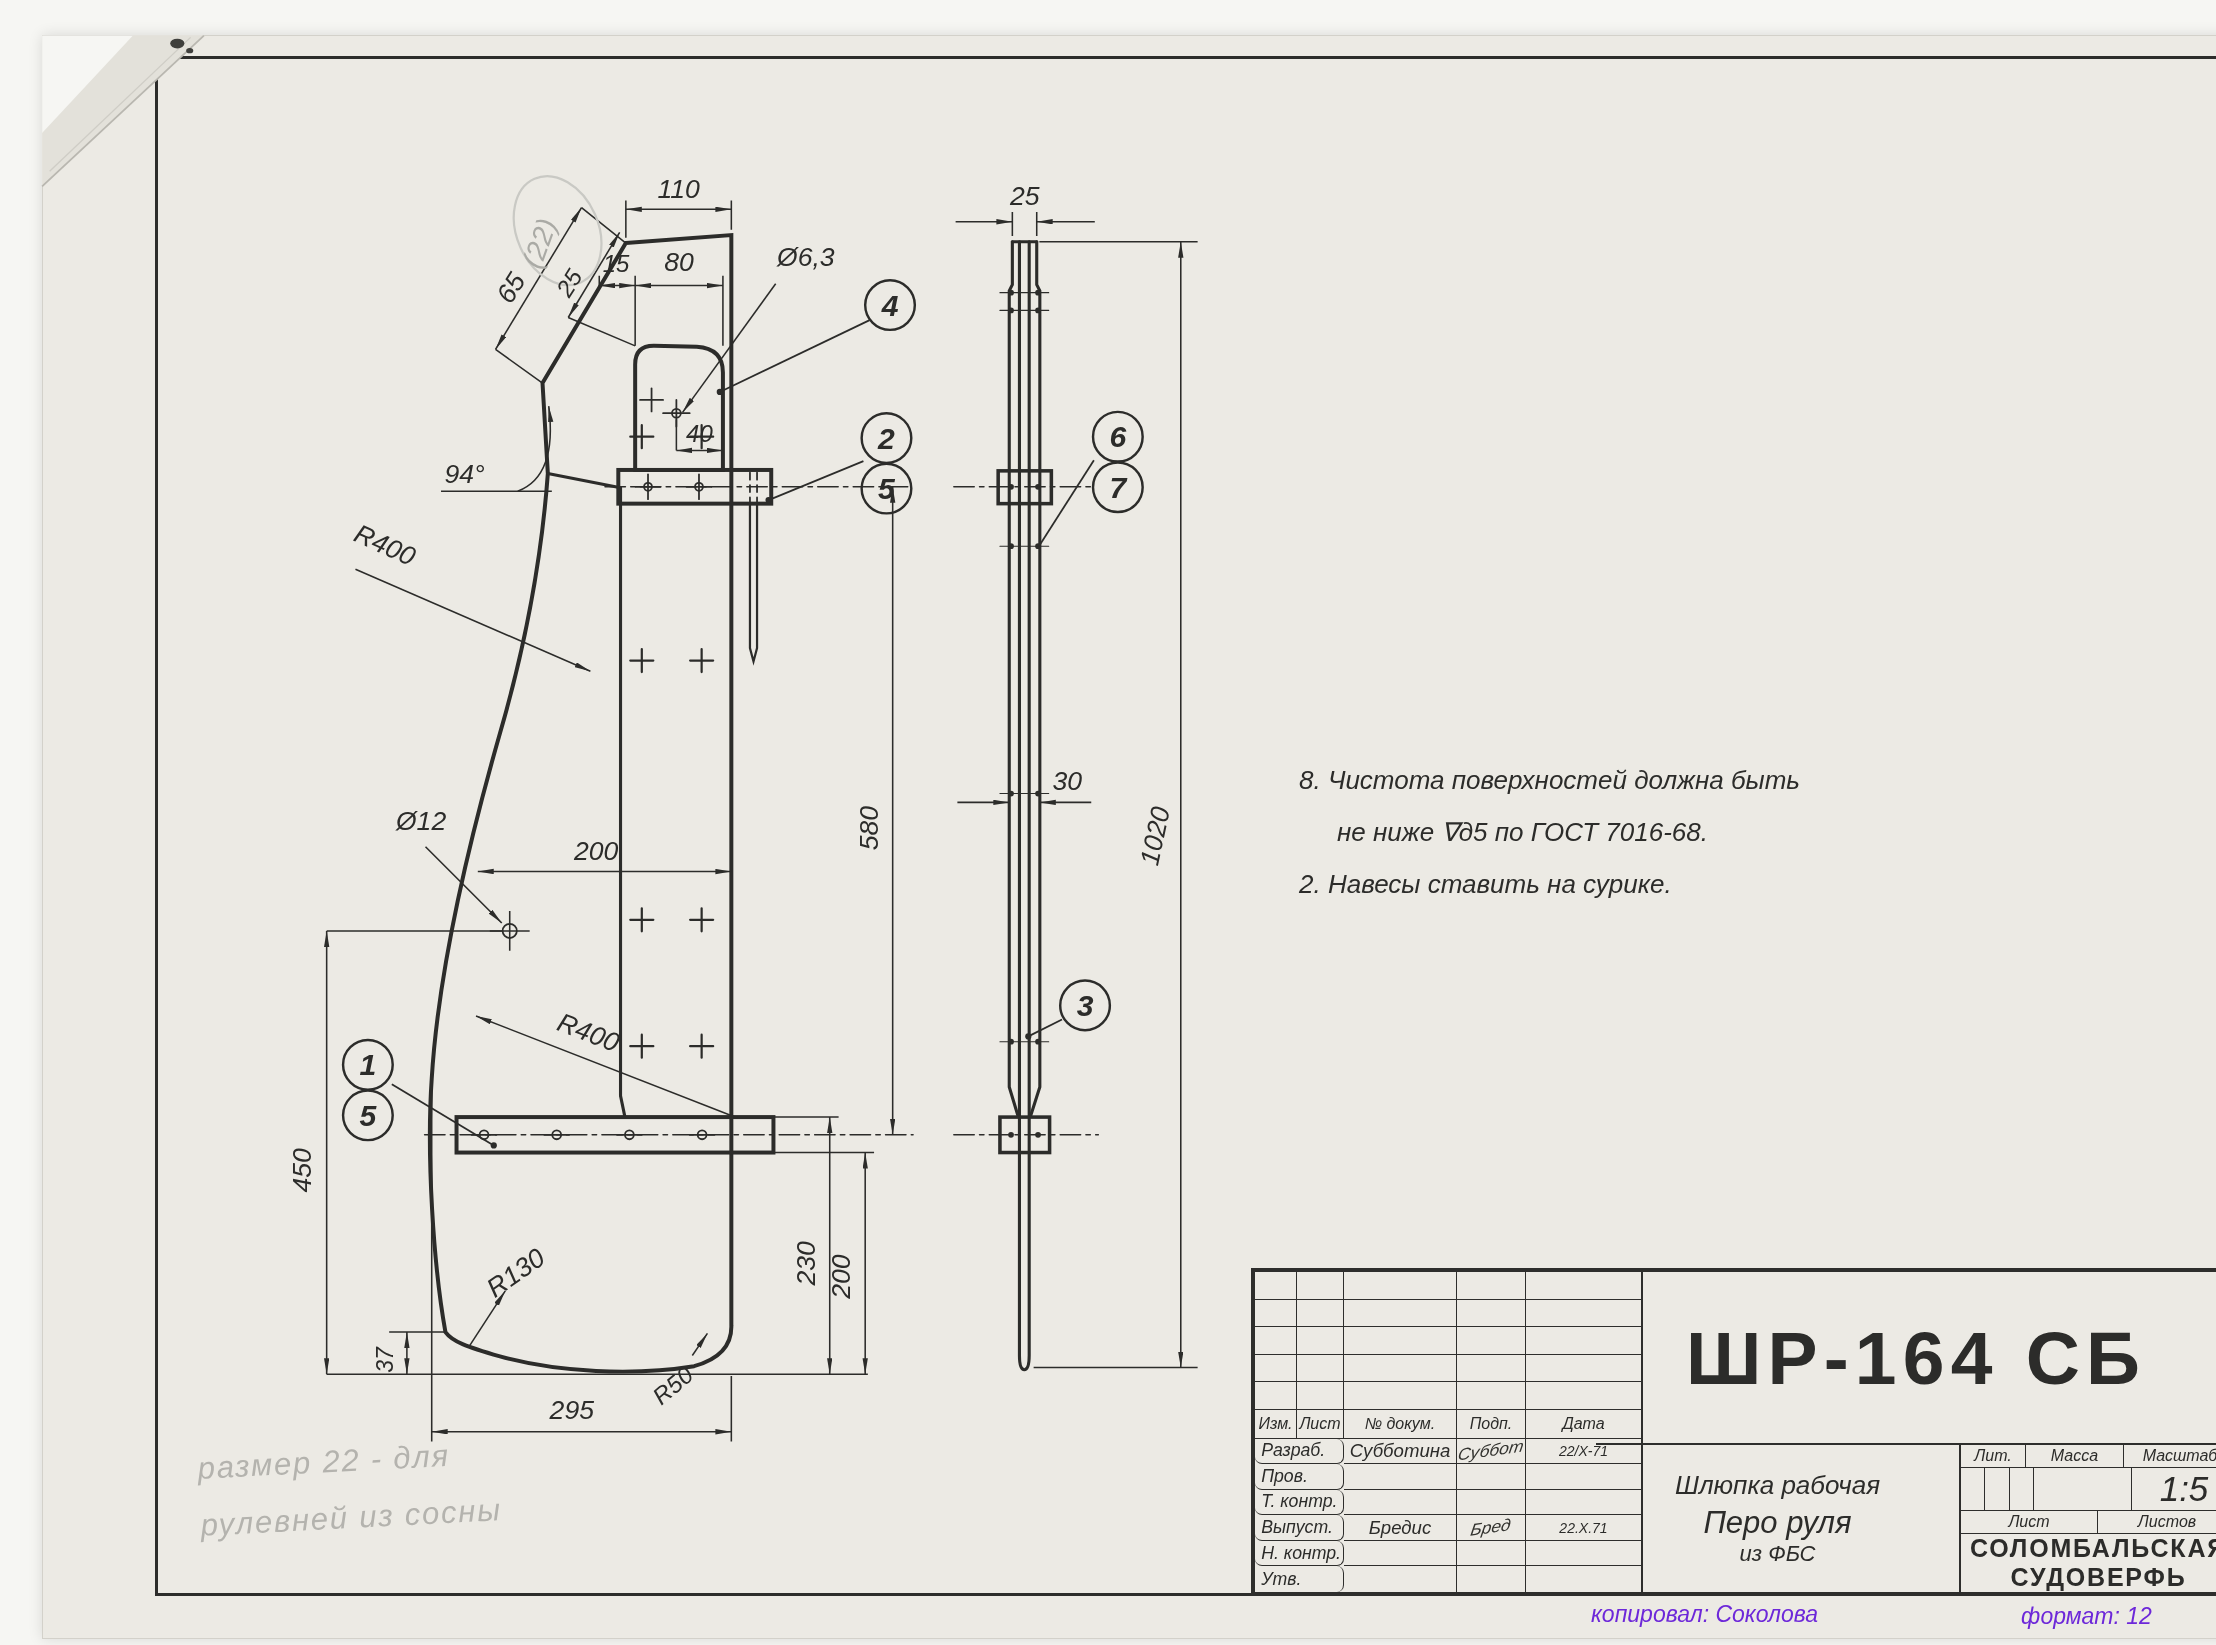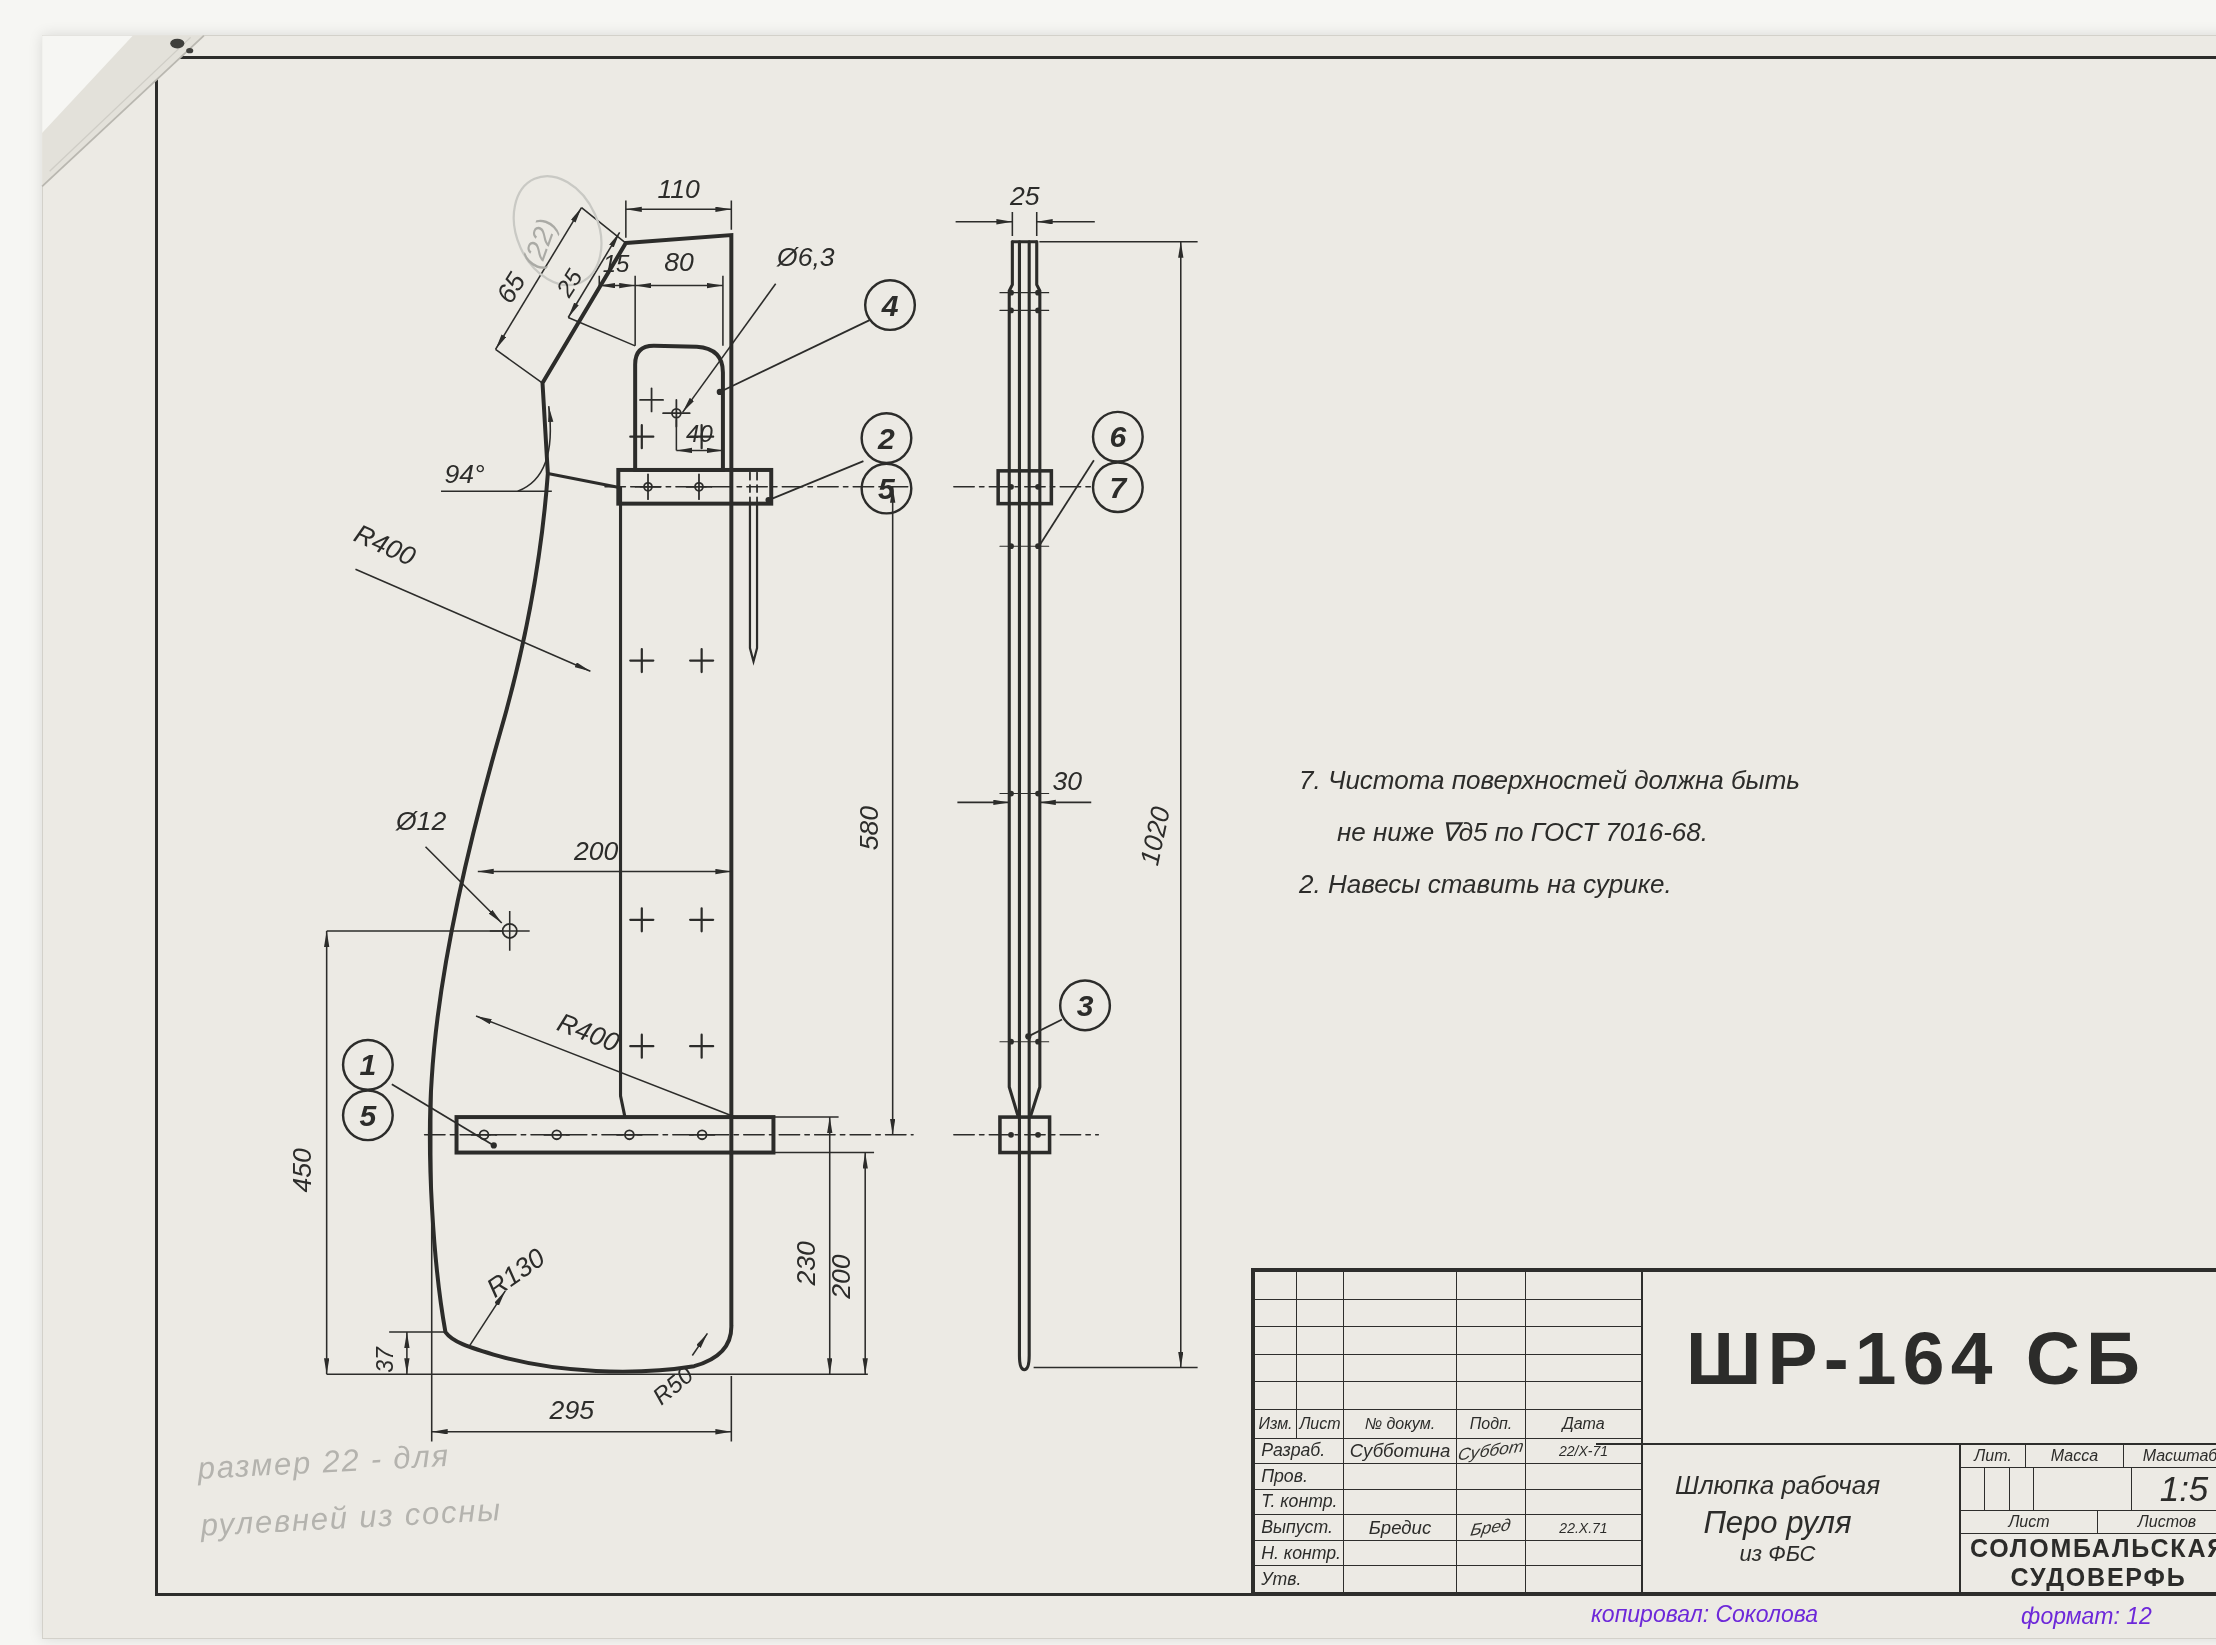--- a/index.html
+++ b/index.html
@@ -16,21 +16,21 @@
           line-height:57px;transform:rotate(-3deg);letter-spacing:1.8px;}
   
   .margintext{position:absolute;font-style:italic;font-size:23px;color:#6d28d9;white-space:nowrap;}
   
   .tb{position:absolute;border:4px solid #2e2e2c;box-sizing:border-box;background:transparent;}
   .tb *{box-sizing:border-box;}
   .tb .lp{position:absolute;left:0;top:0;bottom:0;border-right:2.7px solid #2e2e2c;display:grid;}
   .tb .cell{border-right:1.8px solid #2e2e2c;border-bottom:1.8px solid #2e2e2c;display:flex;align-items:center;
             justify-content:center;font-style:italic;overflow:hidden;white-space:nowrap;}
   .tb .cell.last{border-right:none;}
-  .tb .lbl{font-size:17.7px;justify-content:flex-start;padding-left:6.2px;}
+  .tb .lbl{font-size:17.7px;justify-content:flex-start;padding-left:6.2px;border-radius:7px;}
   .tb .hh{font-size:16px;}
   .tb .nmv{font-size:18.6px;}
   .tb .dt{font-size:14px;}
   .sig{font-style:italic;transform:skewX(-16deg) rotate(-8deg);font-size:17px;color:#33332f;}
   .tb .rp{position:absolute;top:0;right:0;bottom:0;}
   .big{display:flex;align-items:center;justify-content:center;font-weight:700;letter-spacing:6.2px;
        border-bottom:2.7px solid #2e2e2c;}
   .prod{display:flex;flex-direction:column;align-items:center;justify-content:center;font-style:italic;}
   .comp{display:flex;flex-direction:column;align-items:center;justify-content:center;font-weight:700;}
 </style>
@@ -247,21 +247,21 @@
       <text x="2000" y="1126">5</text>
       <text x="830" y="2426">1</text>
       <text x="830" y="2540">5</text>
       <text x="2522" y="1009">6</text>
       <text x="2522" y="1123">7</text>
       <text x="2448" y="2292">3</text>
     </g>
   </svg>
 
   <div class="notes">
-    <div>7. Чистота поверхностей должна быть</div>
+    <div>8. Чистота поверхностей должна быть</div>
     <div class="l2">не ниже ∇д5 по ГОСТ 7016-68.</div>
     <div>2. Навесы ставить на сурике.</div>
   </div>
 
   <div class="pencil">
     <div>размер 22 - для</div>
     <div>рулевней из сосны</div>
   </div>
 
   <div class="tb" style="left:1251px;top:1268px;width:981px;height:328px;">

